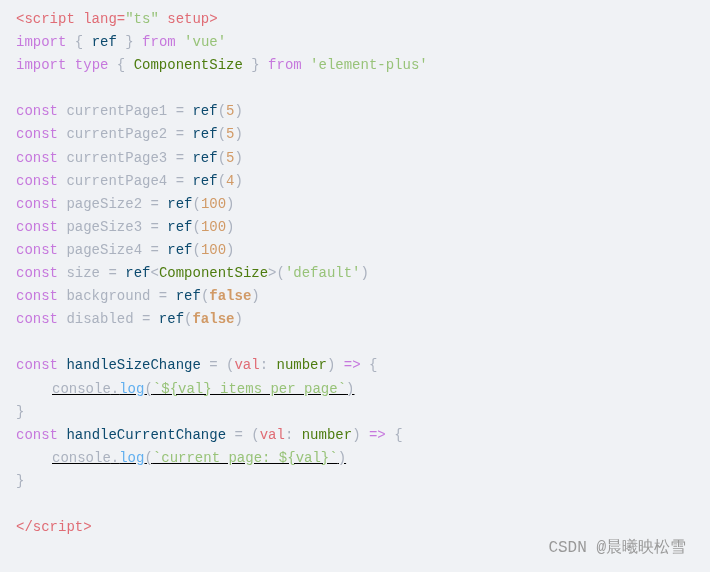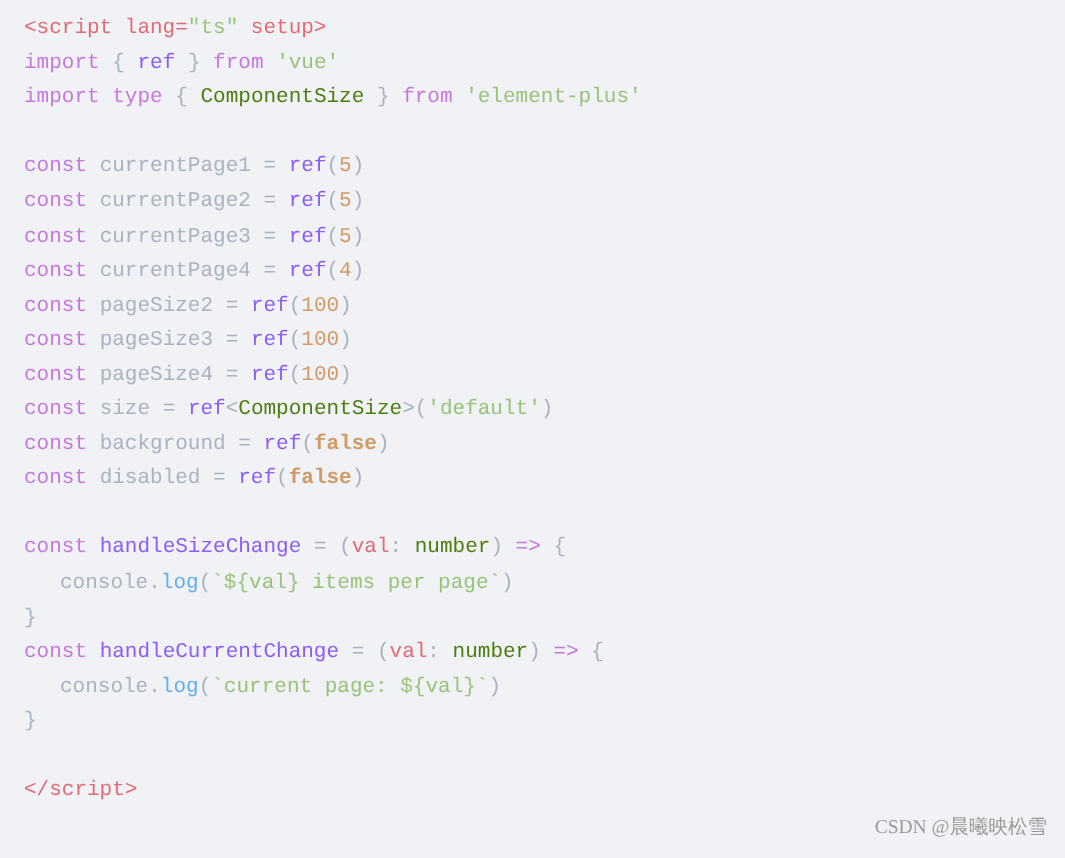--- a/index.html
+++ b/index.html
@@ -24,45 +24,46 @@
     }
 
     .code-line {
       display: block;
       padding: 0 16px;
       white-space: pre;
       line-height: 1.65;
     }
 
     .code-line.indent {
-      padding-left: 40px;
+      padding-left: 52px;
+      text-decoration: underline;
     }
 
     
     .c-tag { color: #e06c75; }         
     .c-keyword { color: #c678dd; }        
     .c-string { color: #98c379; }      
-    .c-function { color: #8b5cf6; }    
+    .c-function { color: #0c4a6e; }    
     .c-operator { color: #abb2bf; }    
     .c-number { color: #d19a66; }      
     .c-boolean { color: #d19a66; font-weight: bold; }     
     .c-type { color: #4d7c0f; } 
     .c-text { color: #abb2bf; }
     .c-template { color: #98c379; }    
     .c-param { color: #e06c75; text-align: right; }       
     .c-arrow { color: #c678dd; }       
     .c-method { color: #61afef; }
 
     .watermark {
       position: absolute;
       bottom: 10px;
-      right: 12px;
-      font-size: 13px;
+      right: 24px;
+      font-size: 16px;
       color: #999;
-      font-family: Liberation Serif, serif;
+      font-family: Liberation Mono, monospace;
     }
   </style>
 </head>
 <body>
 
 <div class="code-container">
 
   <span class="code-line"><span class="c-tag">&lt;script lang=<span class="c-string">"ts"</span> setup&gt;</span></span>
 
   <span class="code-line"><span class="c-keyword">import</span><span class="c-text"> { </span><span class="c-function">ref</span><span class="c-text"> } </span><span class="c-keyword">from</span><span class="c-text"> </span><span class="c-string">'vue'</span></span>

